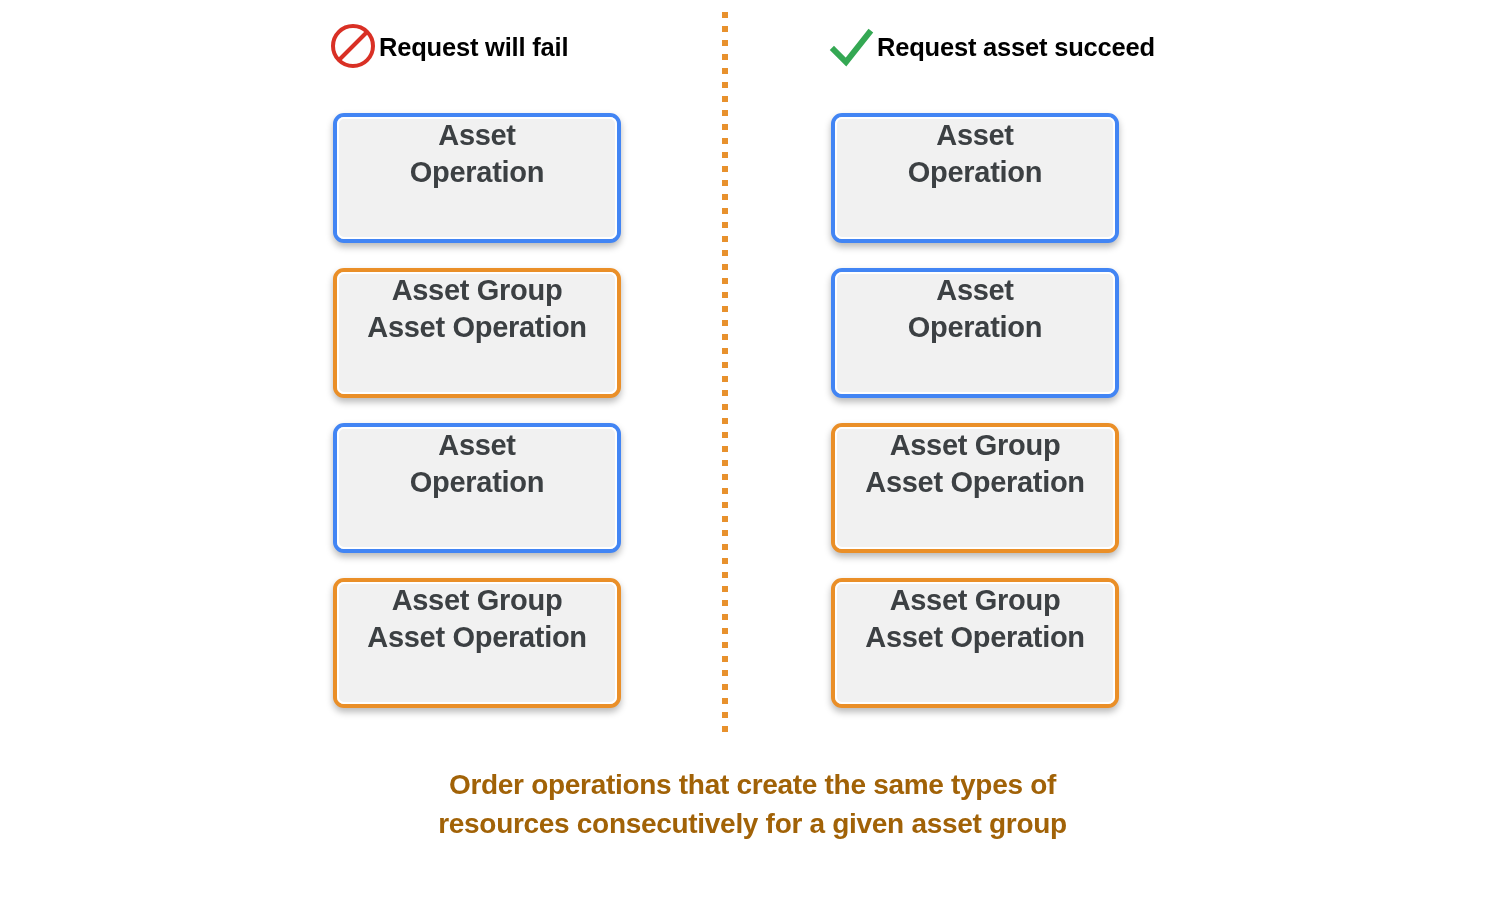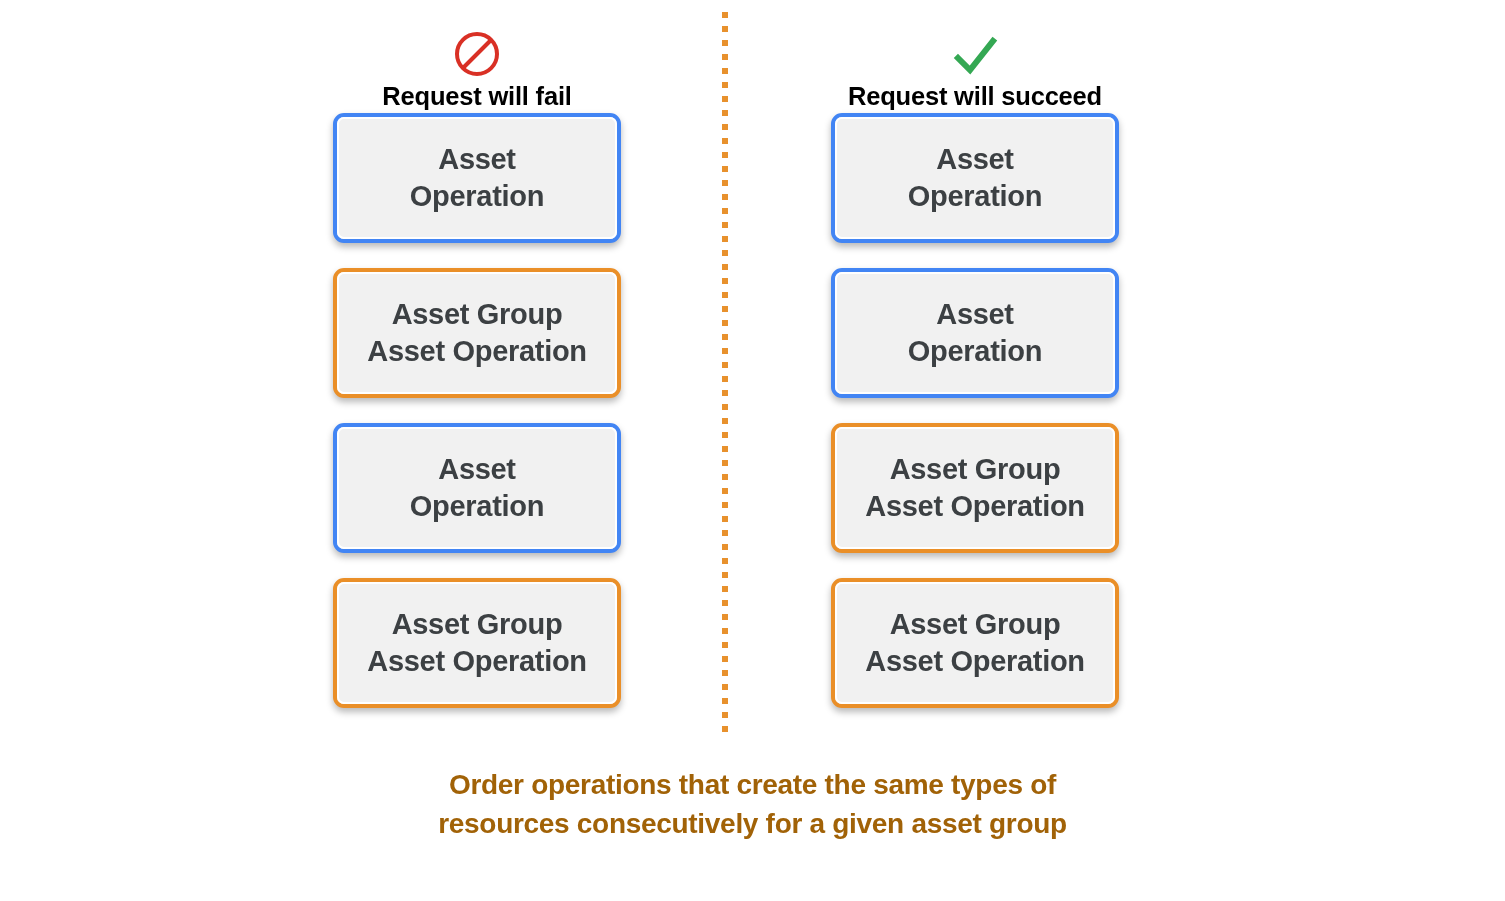--- a/index.html
+++ b/index.html
@@ -41,25 +41,24 @@
   .column {
     position: absolute;
     top: 0;
     width: 300px;
   }
   .column.fail    { left: 327px; }
   .column.succeed { left: 825px; }
 
   .col-header {
     position: absolute;
-    top: 28px;
+    top: 20px;
     left: 0;
     width: 300px;
     display: flex;
-    flex-direction: column;
     align-items: center;
   }
 
   .header-icon {
     width: 52px;
     height: 52px;
     display: block;
   }
 
   .header-label {
@@ -85,21 +84,21 @@
     box-sizing: border-box;
     width: 288px;
     height: 130px;
     margin-bottom: 25px;
     border-radius: 11px;
     border-style: solid;
     border-width: 4px;
     background: #f1f1f1;
     box-shadow: 0 4px 7px rgba(0, 0, 0, 0.28);
     display: flex;
-    align-items: center;
+    align-items: flex-start;
     justify-content: center;
   }
   .op-box:last-child { margin-bottom: 0; }
 
   .op-box.blue   { border-color: #4285f4; }
   .op-box.orange { border-color: #ea8f28; }
 
   .op-box::before {
     content: "";
     position: absolute;
@@ -177,21 +176,21 @@
   </div>
 
   <div class="column succeed">
 
     <div class="col-header">
       <span>
         <svg class="header-icon" viewBox="0 0 52 52" xmlns="http://www.w3.org/2000/svg">
           <polyline points="9,30 21,42 44,13" fill="none" stroke="#34a853" stroke-width="6" stroke-linecap="square" stroke-linejoin="miter"></polyline>
         </svg>
       </span>
-      <div class="header-label">Request will succeed</div>
+      <div class="header-label">Request asset succeed</div>
     </div>
 
     <div class="box-stack">
       <div class="op-box blue">
         <div class="op-label">Asset
 Operation</div>
       </div>
       <div class="op-box blue">
         <div class="op-label">Asset
 Operation</div>

